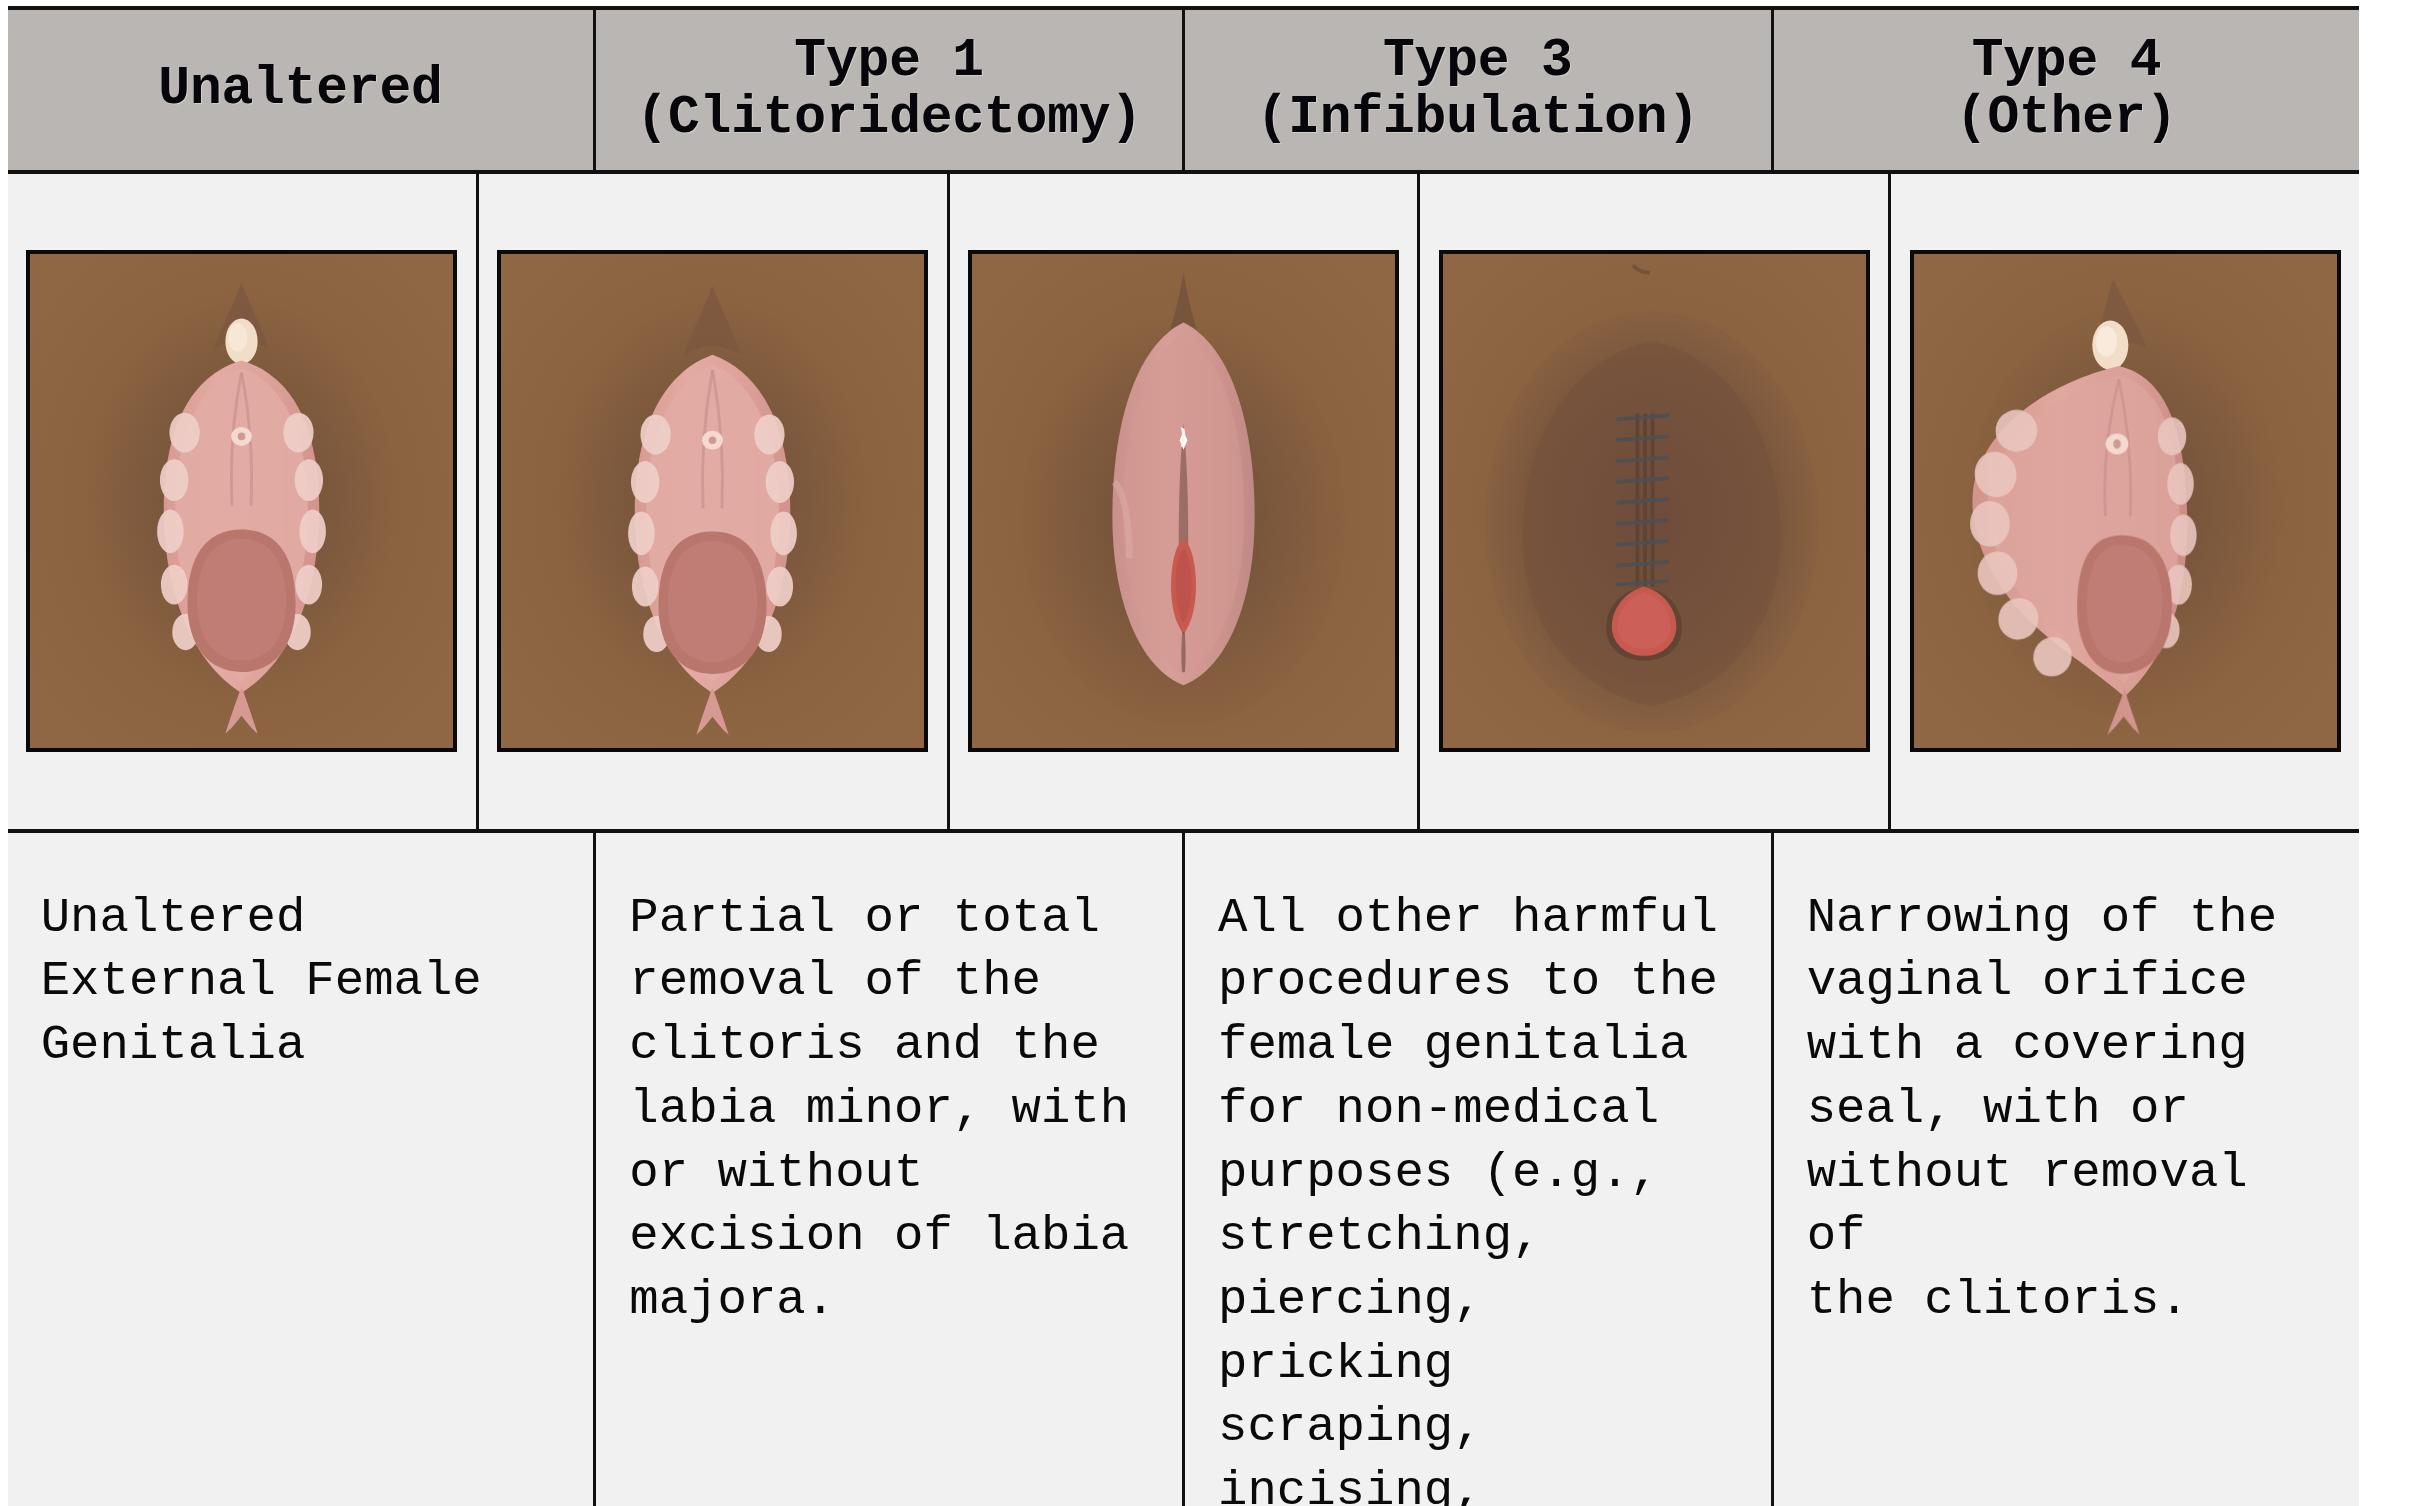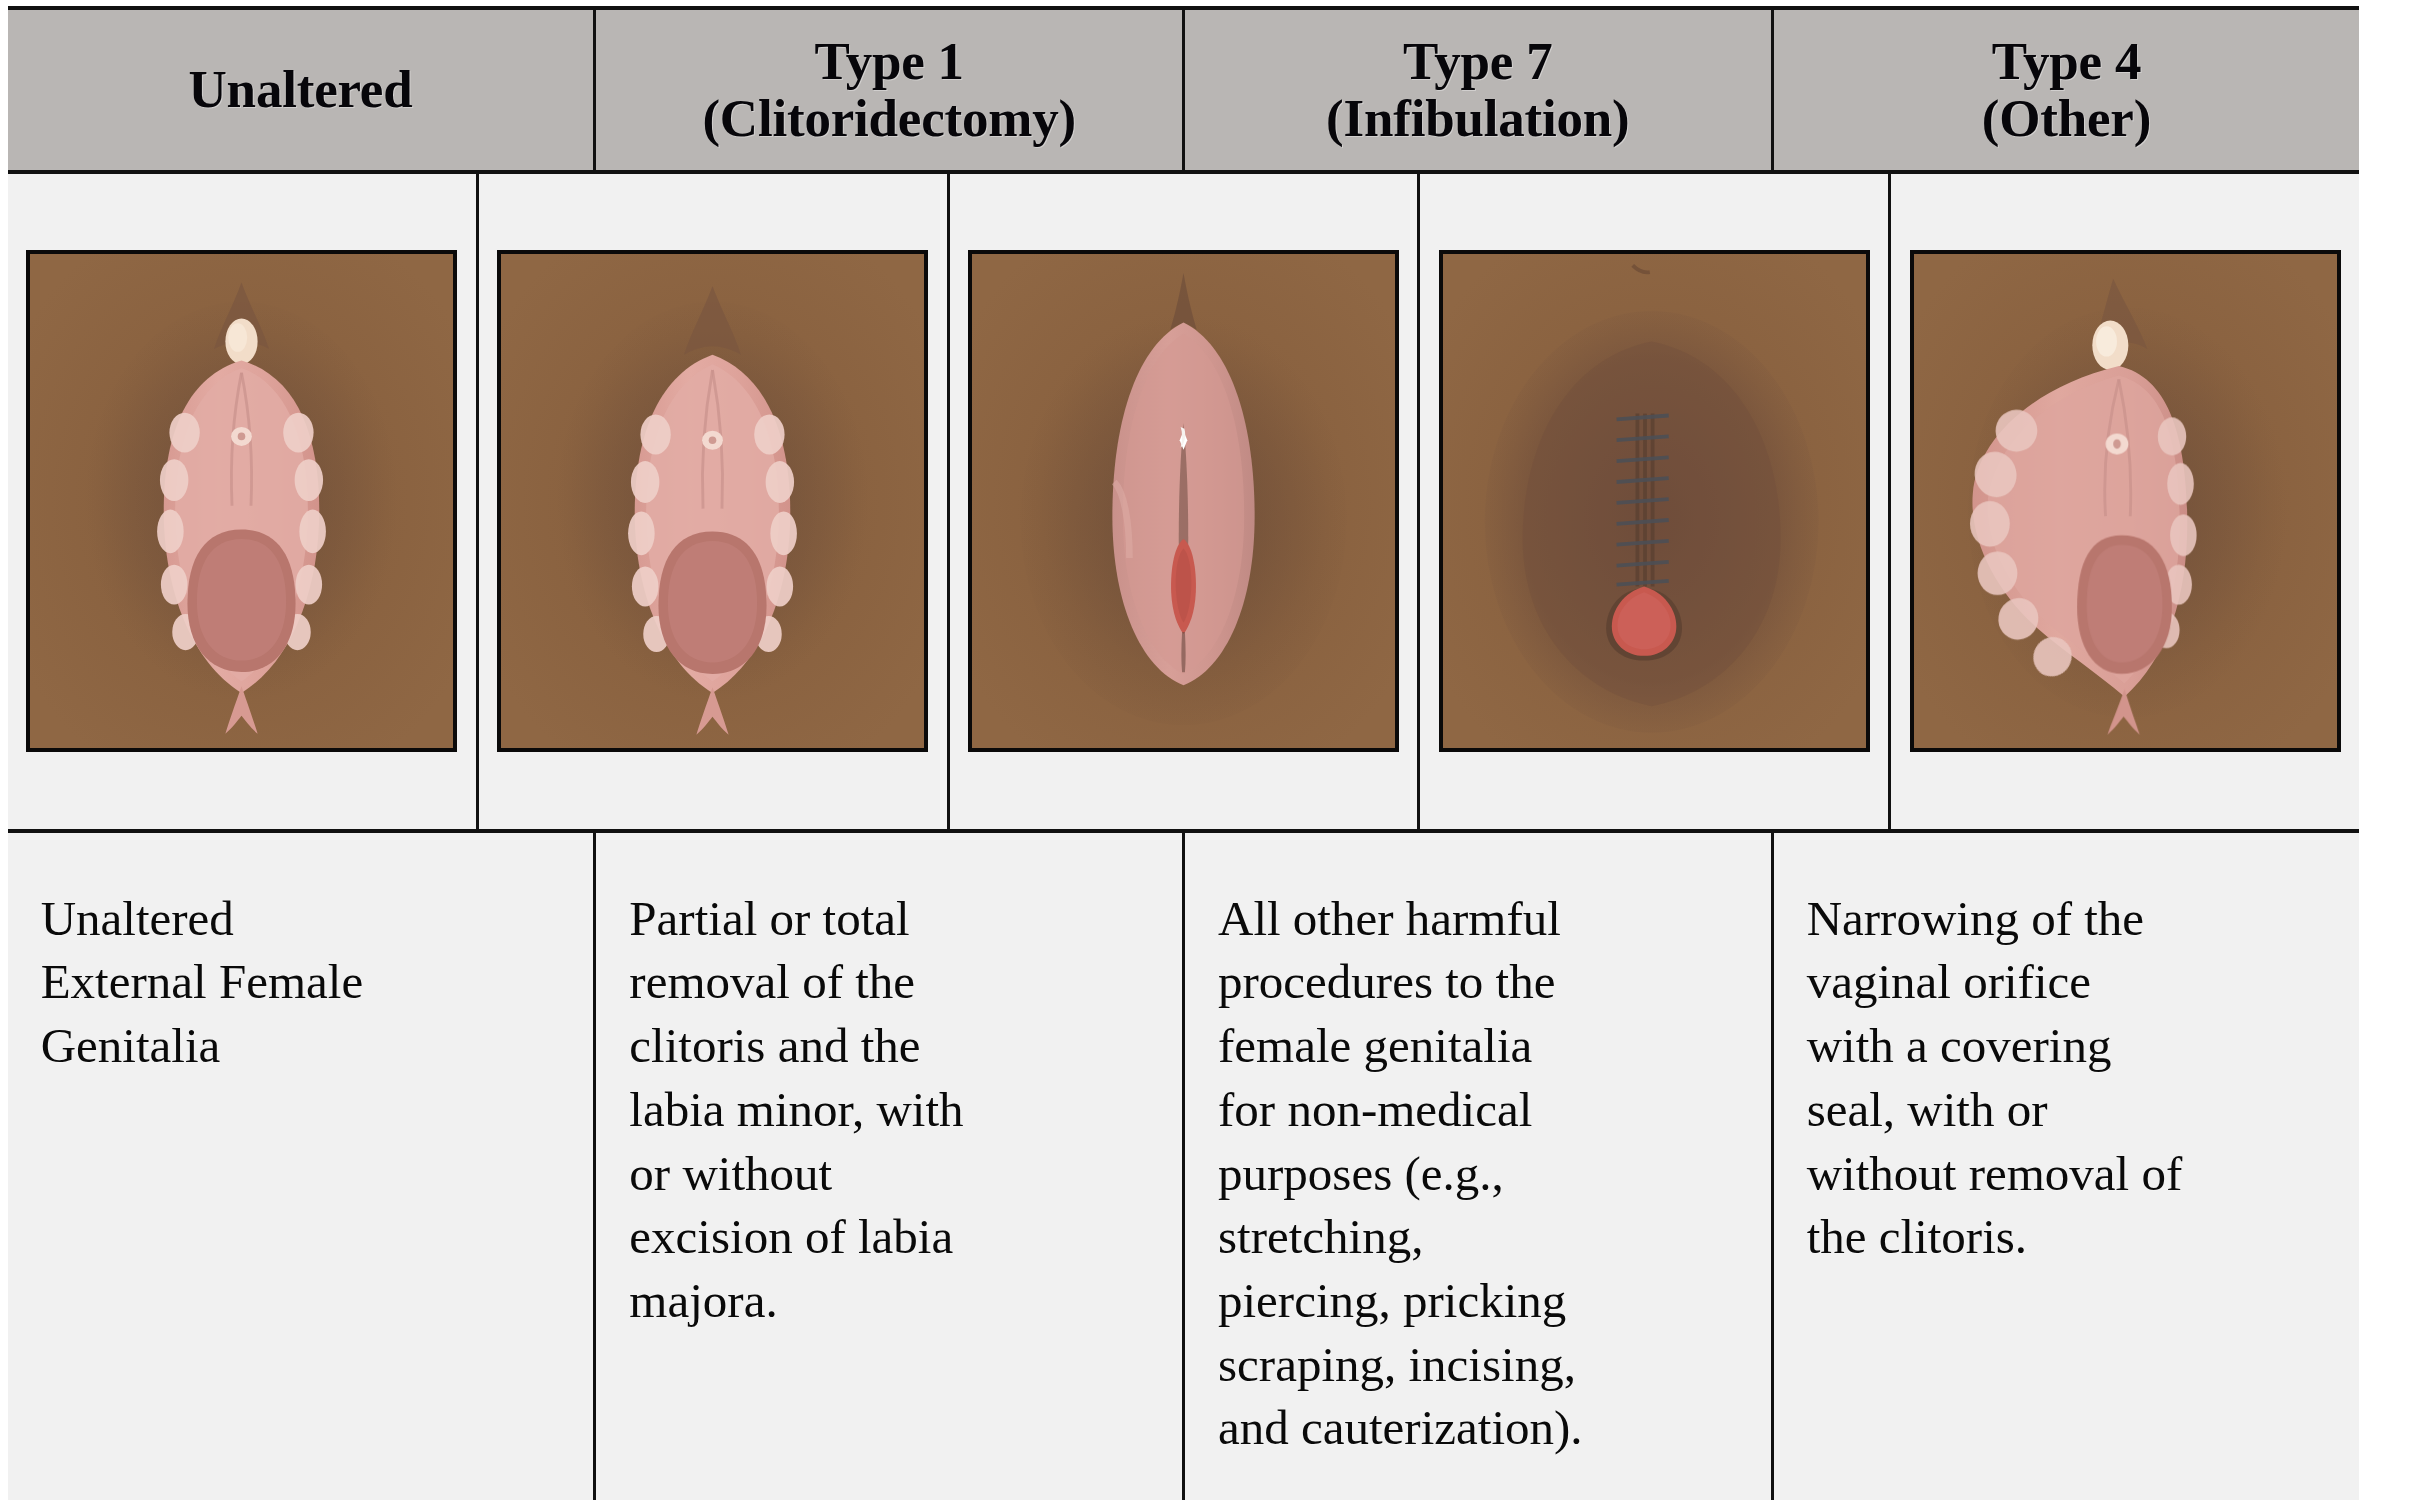--- a/index.html
+++ b/index.html
@@ -7,20 +7,21 @@
     width:2422px;height:1506px;
     font-family:"Liberation Serif","DejaVu Serif",serif;
     -webkit-font-smoothing:antialiased;
   }
   .table-wrap{
     width:2367px;height:1506px;
     box-sizing:border-box;
     padding:5.8px 7.7px 5.8px 7.7px;
     display:flex;flex-direction:column;
     background:#ffffff;
+    font-family:Liberation Mono, monospace;
   }
 
   
   .header-row{
     display:flex;
     height:160px;
     flex:0 0 160px;
     border-top:4.8px solid #111;
     border-bottom:4.8px solid #111;
     background:#b9b6b4;
@@ -102,21 +103,21 @@
 
   <div class="header-row">
     <div class="header-cell">
       <div class="htext">Unaltered</div>
     </div>
     <div class="header-cell">
       <div class="htext">Type 1
 (Clitoridectomy)</div>
     </div>
     <div class="header-cell">
-      <div class="htext">Type 7
+      <div class="htext">Type 3
 (Infibulation)</div>
     </div>
     <div class="header-cell">
       <div class="htext">Type 4
 (Other)</div>
     </div>
   </div>
 
   <div class="image-row">
 

